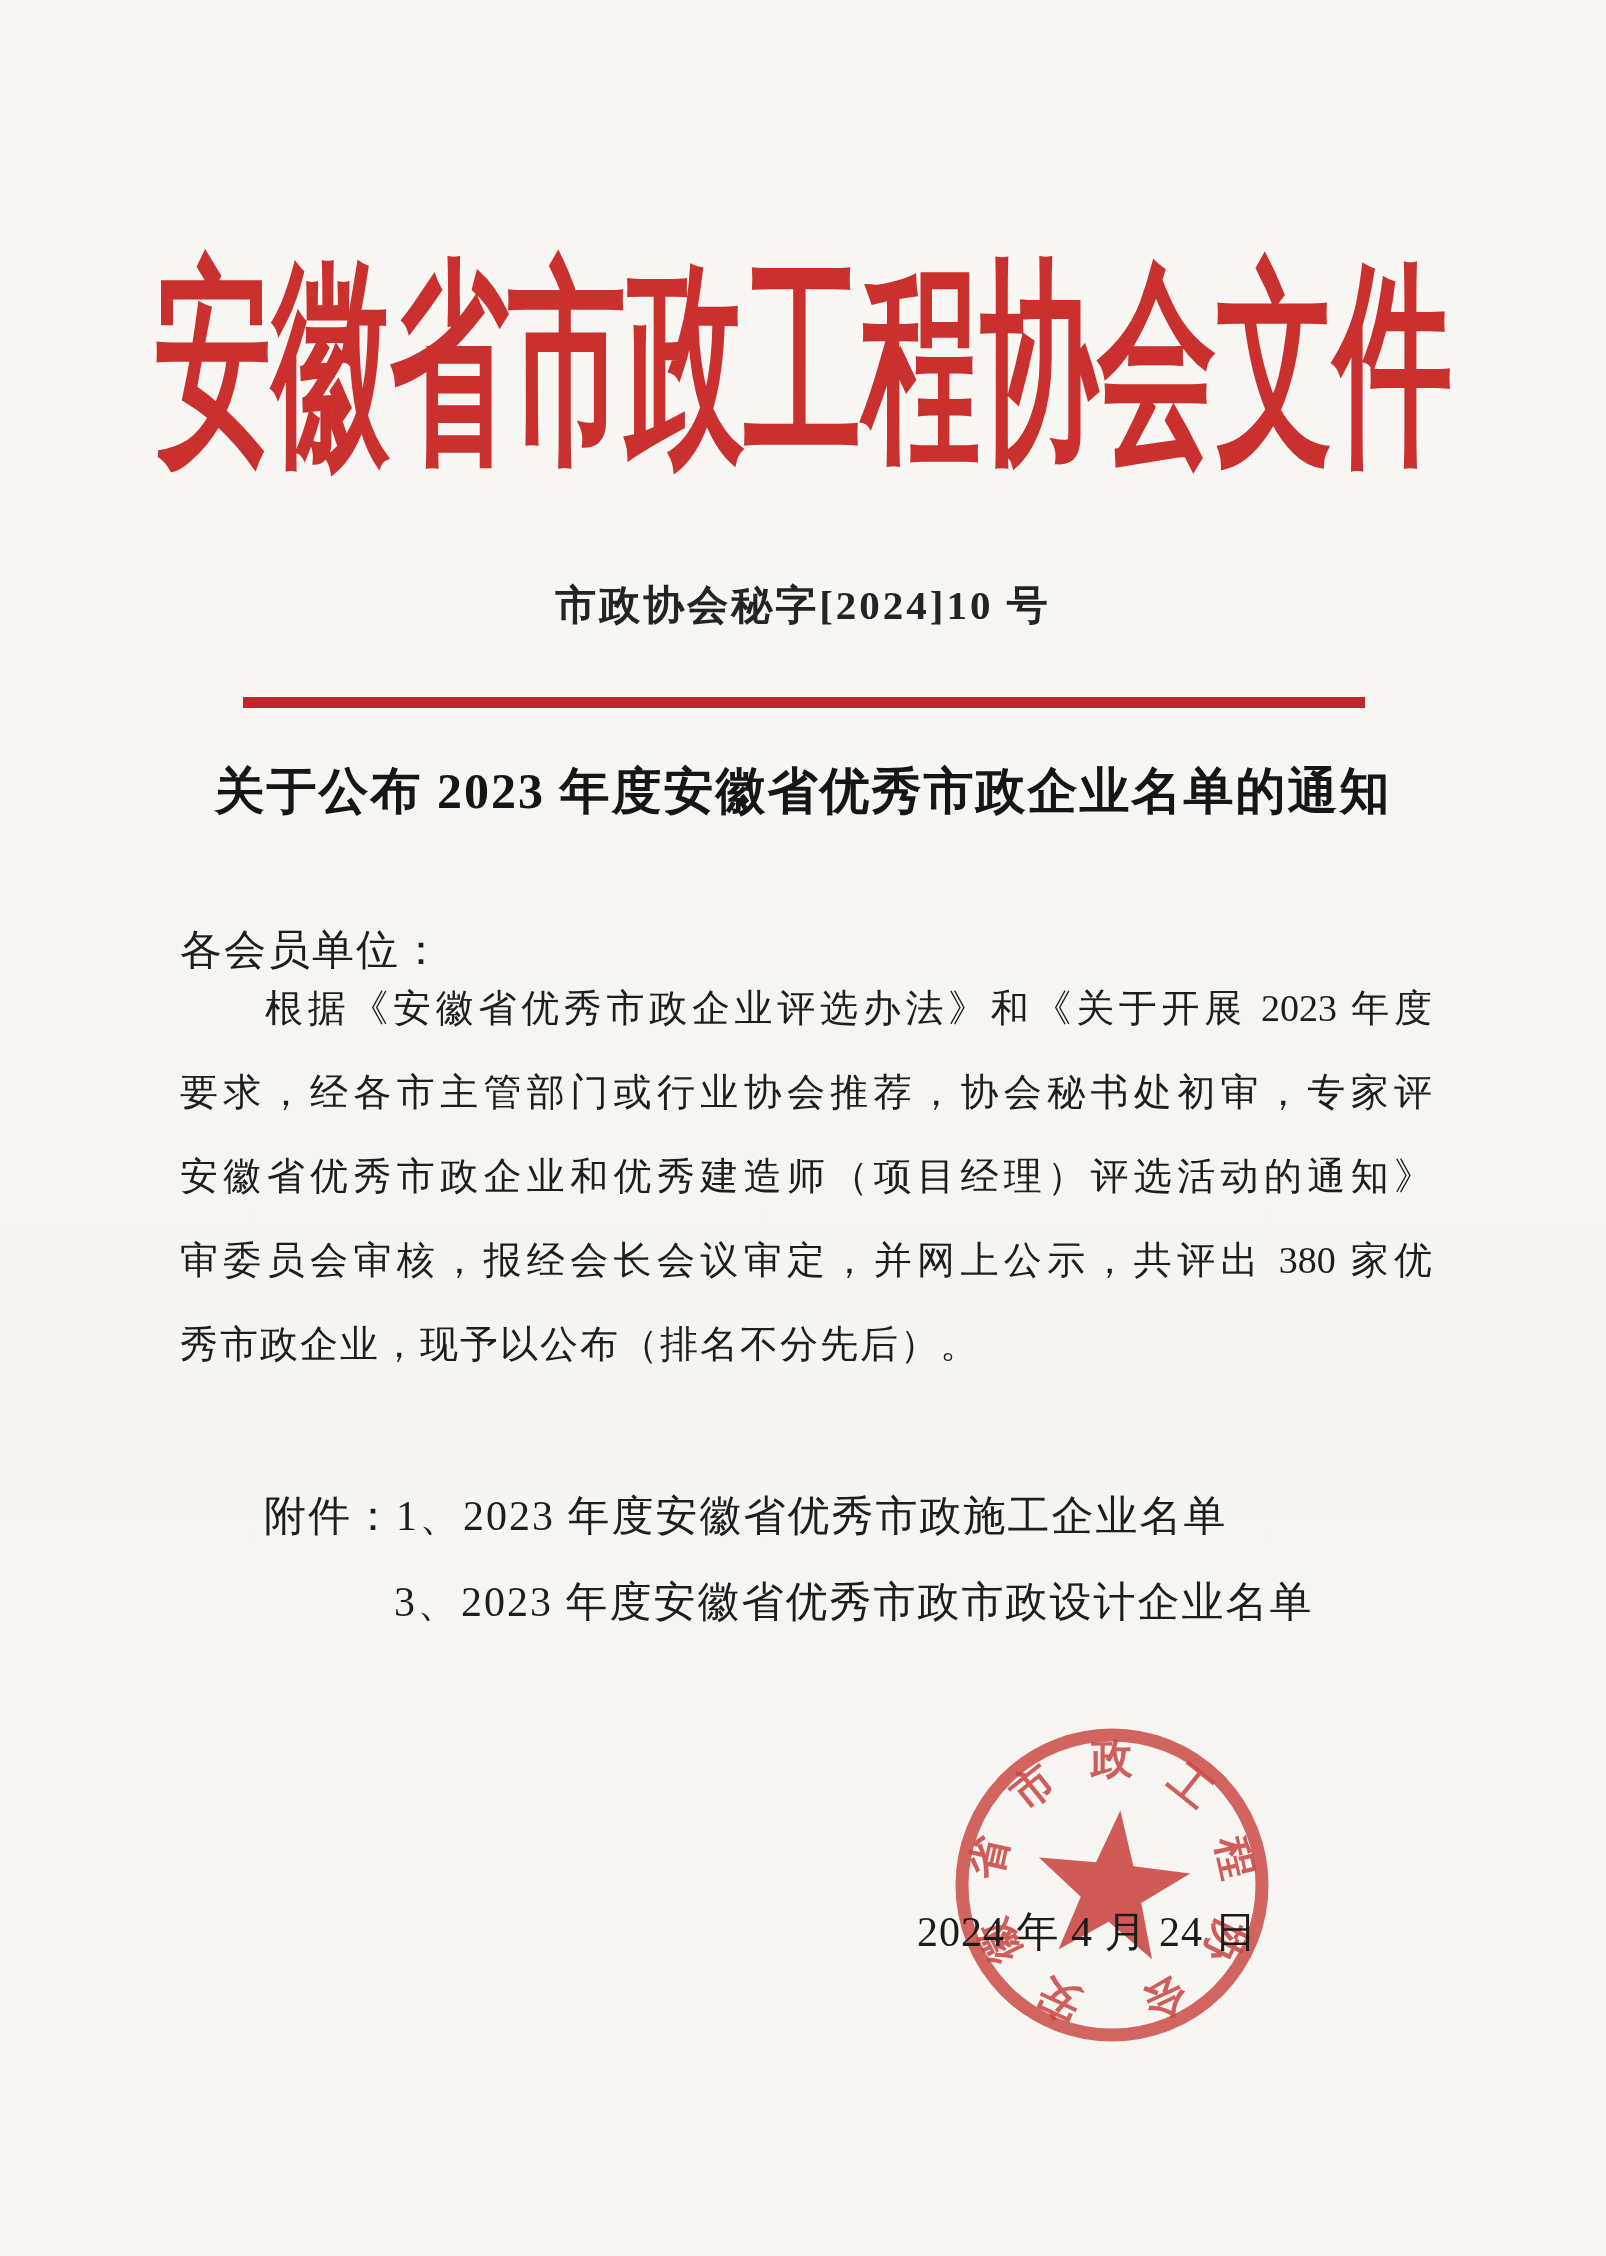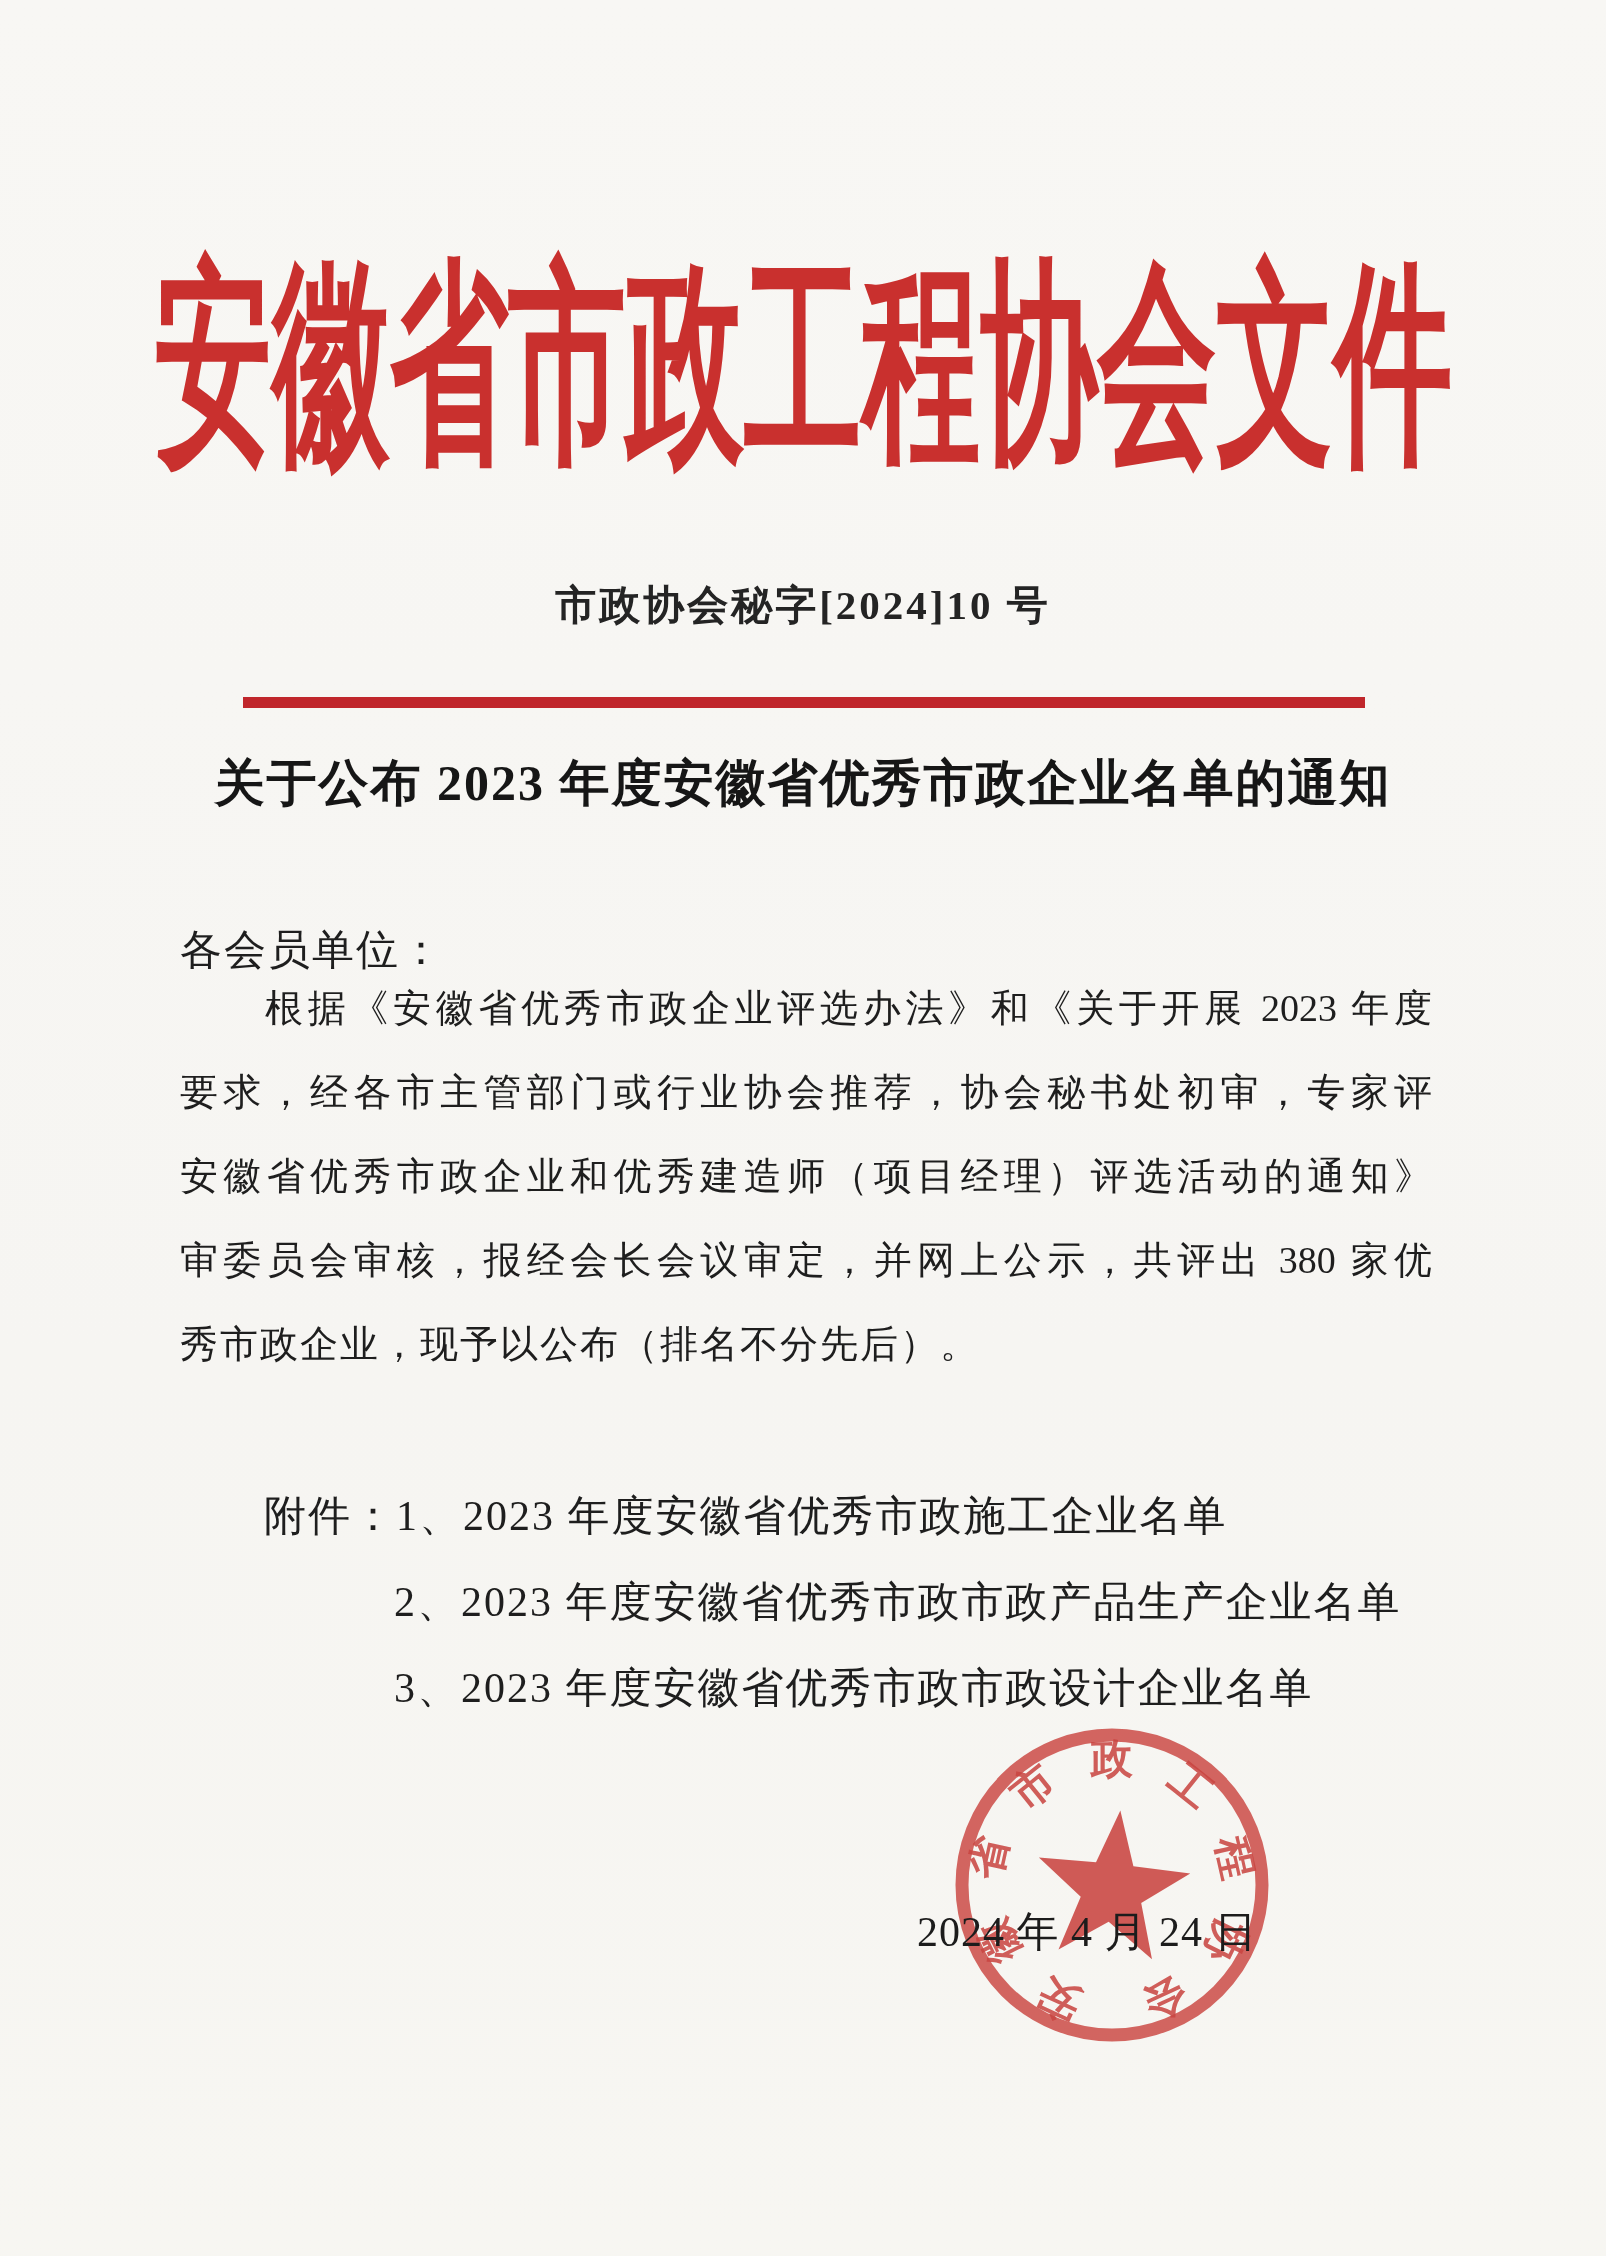--- a/index.html
+++ b/index.html
@@ -39,21 +39,21 @@
   }
   .red-rule {
     position: absolute;
     top: 697px; left: 243px;
     width: 1122px; height: 11px;
     background: #c0262b;
   }
   .notice-title {
     position: absolute;
     top: 742px; left: 0; right: 0;
-    margin: 8px;
+    margin: 16px;
     text-align: center;
     font-size: 50px;
     font-weight: bold;
     color: #161616;
     letter-spacing: 2px;
     white-space: nowrap;
   }
   .salutation {
     position: absolute;
     top: 898px; left: 180px;
@@ -127,21 +127,20 @@
   <div class="paragraph">
     <div class="jline indent">根据《安徽省优秀市政企业评选办法》和《关于开展 2023 年度</div>
     <div class="jline">要求，经各市主管部门或行业协会推荐，协会秘书处初审，专家评</div>
     <div class="jline">安徽省优秀市政企业和优秀建造师（项目经理）评选活动的通知》</div>
     <div class="jline">审委员会审核，报经会长会议审定，并网上公示，共评出 380 家优</div>
     <div class="jline last">秀市政企业，现予以公布（排名不分先后）。</div>
   </div>
 
   <div class="attachments">
     <div class="att-line"><span>附件：</span><span>1、2023 年度安徽省优秀市政施工企业名单</span></div>
-    <div class="att-line att-indent">2、2023 年度安徽省优秀市政市政产品生产企业名单</div>
     <div class="att-line att-indent">3、2023 年度安徽省优秀市政市政设计企业名单</div>
   </div>
 
   <div class="seal">
     <svg width="320" height="320" viewBox="0 0 320 320">
       <circle cx="160" cy="160" r="150" fill="none" stroke-width="13" opacity="0.82" stroke="#c94440"></circle>
       <polygon points="0,-80 18.8,-25.9 76.1,-24.7 30.4,9.9 47,64.7 0,32 -47,64.7 -30.4,9.9 -76.1,-24.7 -18.8,-25.9" transform="translate(160,165) rotate(6)" opacity="0.88" fill="#c94440"></polygon>
       <path id="sealTextPath" d="M 132.9 268.7 A 112 112 0 1 1 187.1 51.3 A 112 112 0 1 1 132.9 268.7" fill="none"></path>
       <text font-size="42" font-weight="bold" opacity="0.86" font-family="Liberation Serif, DejaVu Serif, serif" fill="#c94440">
         <textPath href="#sealTextPath" textLength="648" lengthAdjust="spacing">安徽省市政工程协会</textPath>

